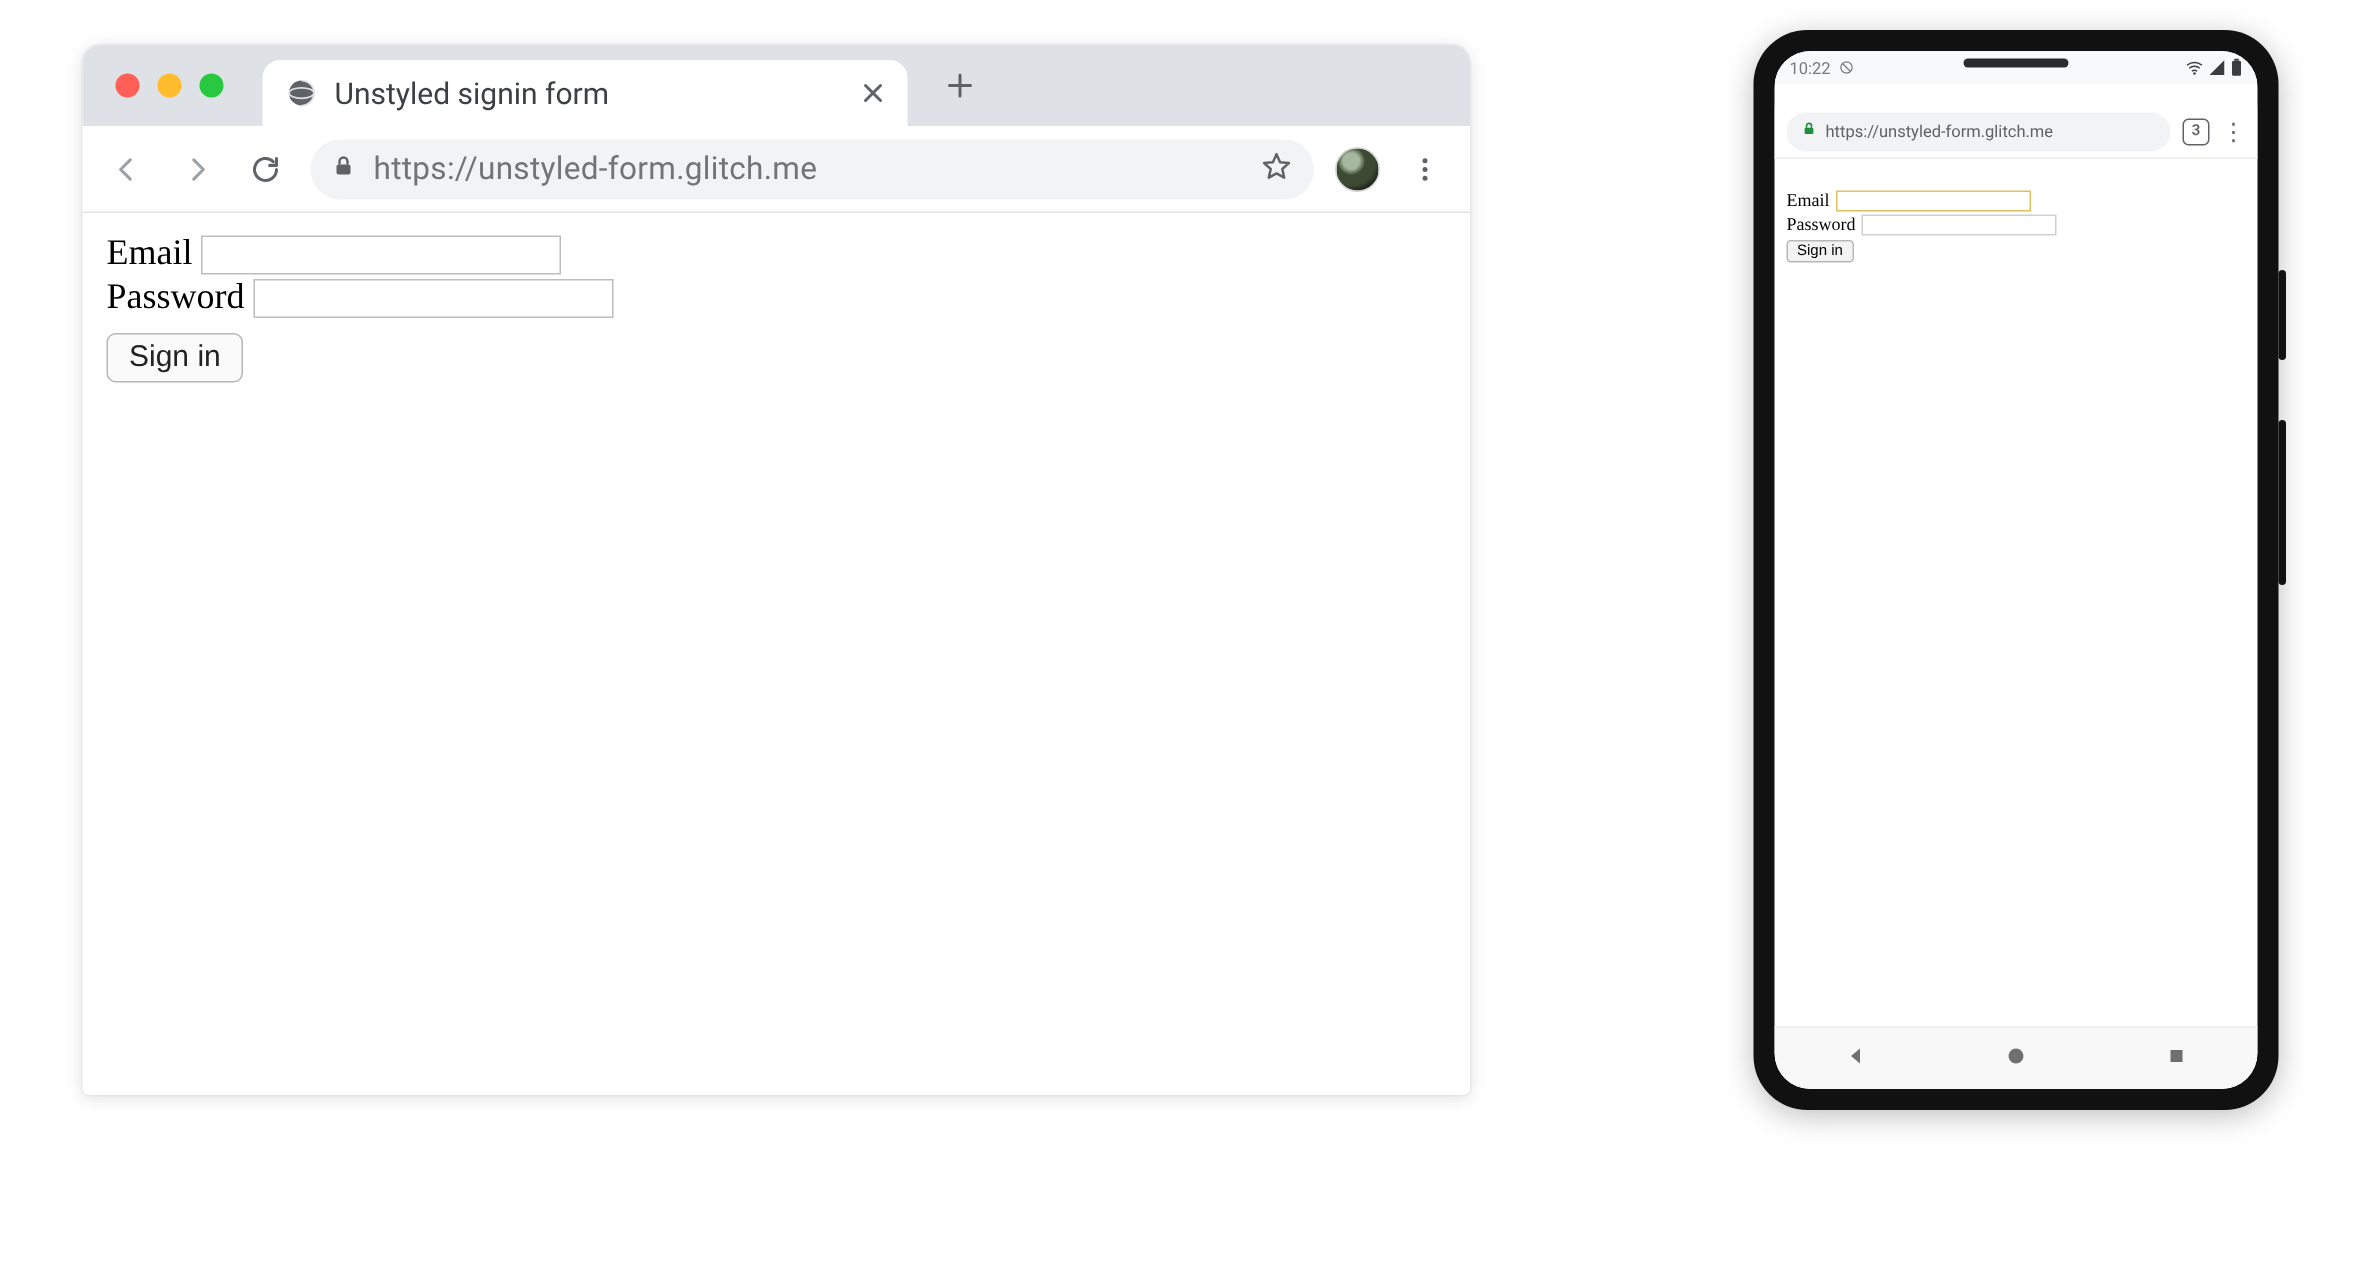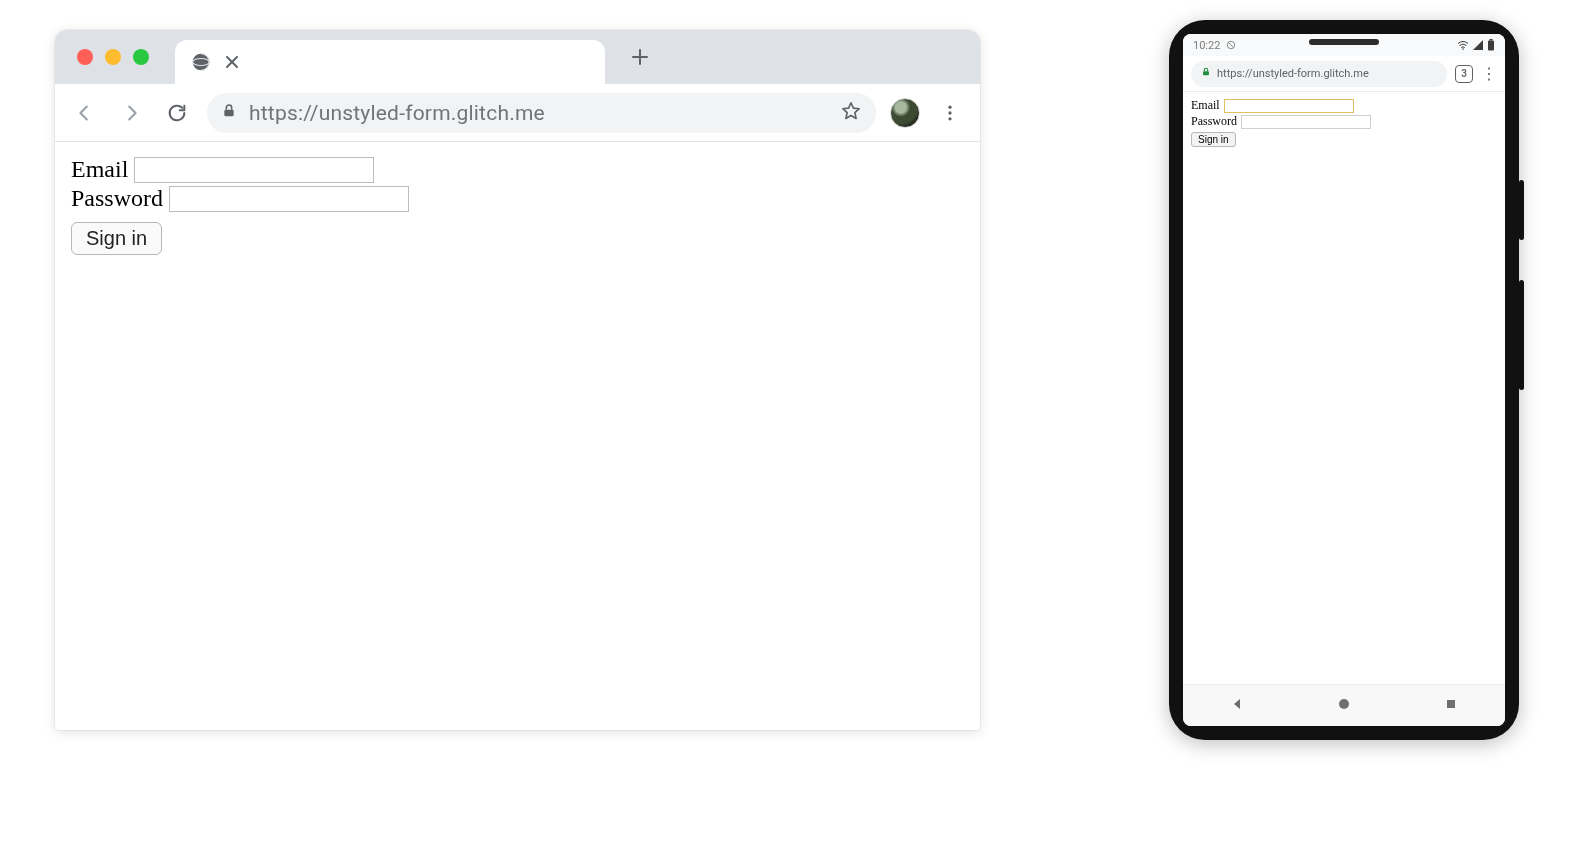--- a/index.html
+++ b/index.html
@@ -161,24 +161,25 @@
       position:absolute;
       top:19px; left:50%; transform:translateX(-50%);
       width:70px; height:6px; border-radius:3px; background:#2c2c2c;
     }
     .phone-side-btn{ position:absolute; background:#111; border-radius:3px; }
     .pb1{ right:-5px; top:160px; width:5px; height:60px;}
     .pb2{ right:-5px; top:260px; width:5px; height:110px;}
     .phone-screen{
       width:100%; height:100%;
       background:#fff;
-      border-radius: 8px;
+      border-radius: 24px;
       overflow:hidden;
       display:flex;
       flex-direction:column;
+      gap:14px;
     }
     .statusbar{
       height:22px;
       display:flex; align-items:center; justify-content:space-between;
       padding: 0 10px;
       font-size:11px; color:#7a7a7a;
       background:#f8f9fa;
     }
     .statusbar .right{ display:flex; gap:4px; align-items:center;}
     .statusbar svg { display:block; }
@@ -260,20 +261,21 @@
     </div>
     <div class="tab">
       <span class="tab-favicon">
         <svg width="20" height="20" viewBox="0 0 24 24">
             <circle cx="12" cy="12" r="10" fill="#5f6368"></circle>
             <ellipse cx="12" cy="12" rx="10" ry="4.2" fill="none" stroke="#dee1e6" stroke-width="1.4"></ellipse>
             <path d="M12 2a10 10 0 0 1 0 20" fill="none" stroke="#dee1e6" stroke-width="1.4"></path>
             <circle cx="12" cy="12" r="10" fill="none" stroke="#5f6368" stroke-width="0"></circle>
           </svg>
       </span>
+      <span class="tab-title">Unstyled signin form</span>
       <span class="tab-close">
         <svg width="14" height="14" viewBox="0 0 14 14">
             <path d="M2 2 L12 12 M12 2 L2 12" stroke="#5f6368" stroke-width="2" stroke-linecap="round"></path>
           </svg>
       </span>
     </div>
     <div class="new-tab">
       <svg width="18" height="18" viewBox="0 0 18 18">
           <path d="M9 2v14M2 9h14" stroke="#5f6368" stroke-width="2" stroke-linecap="round"></path>
         </svg>

